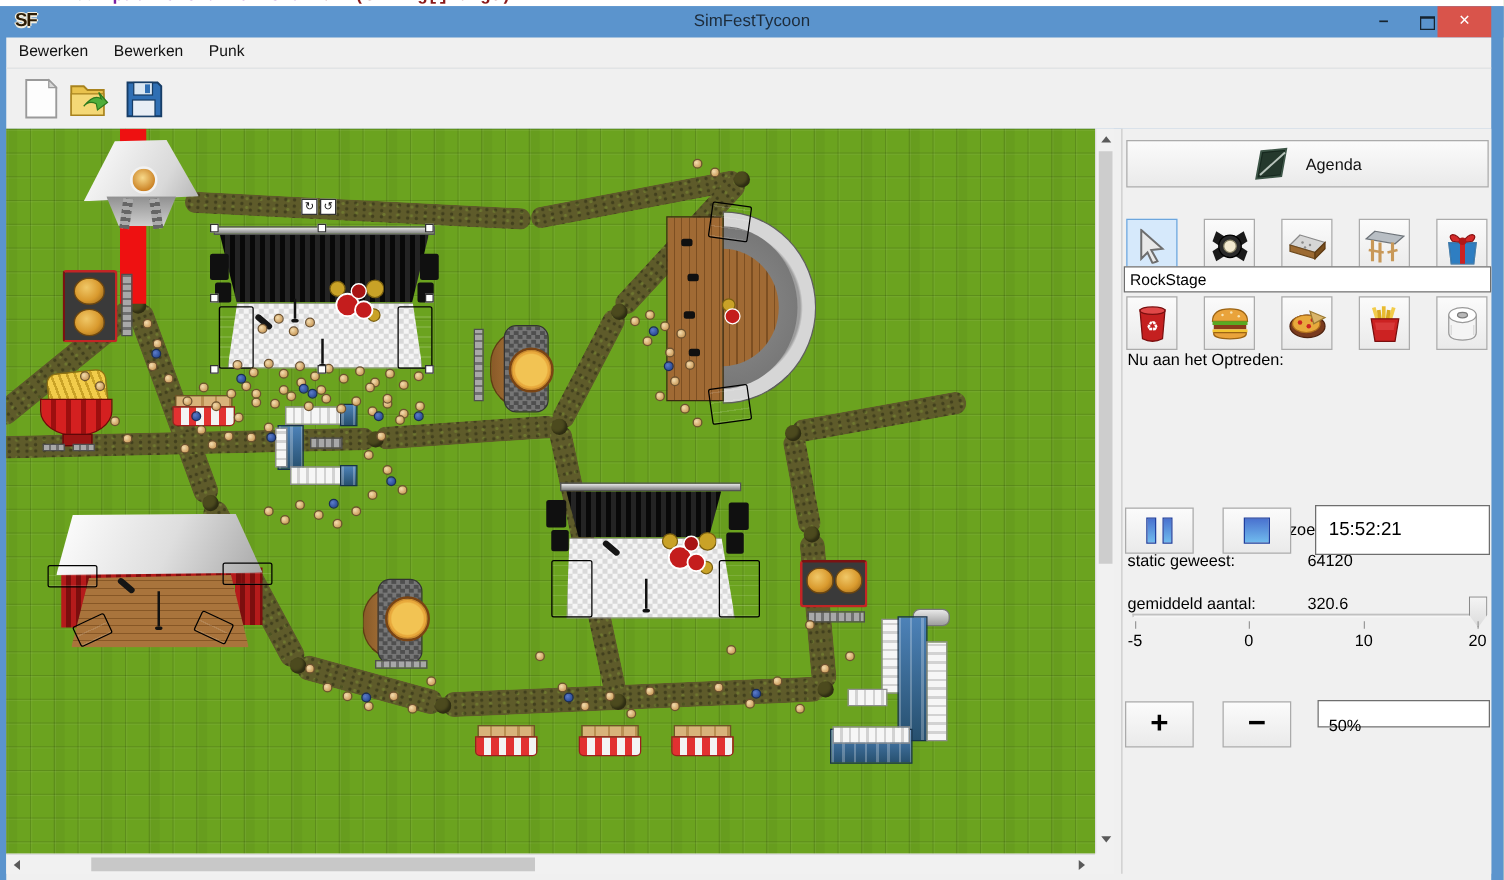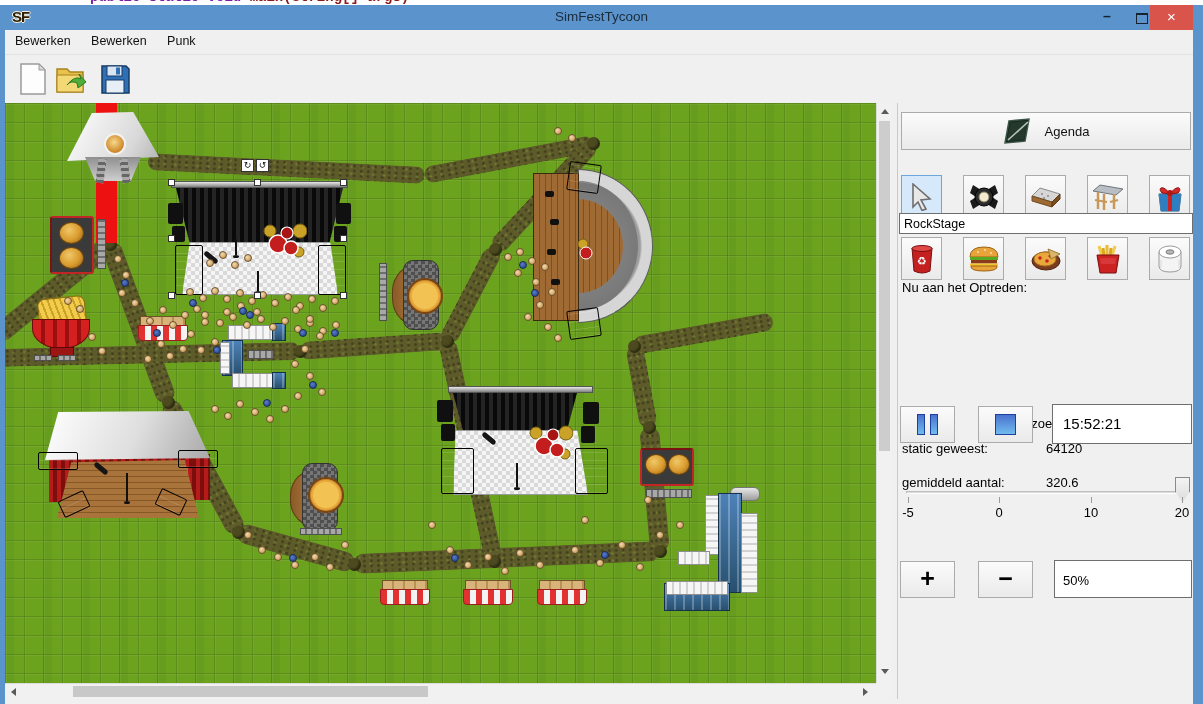--- a/index.html
+++ b/index.html
@@ -118,21 +118,21 @@
   .ctl-btn{position:absolute;width:55px;height:37px;display:flex;align-items:center;justify-content:center;gap:5px;}
   .pbar{width:8px;height:21px;background:linear-gradient(180deg,#4a72cf,#70bbee);border:1px solid #1e3f9e;box-sizing:border-box;}
   .ssq{width:21px;height:21px;background:linear-gradient(180deg,#4a72cf,#70bbee);border:1px solid #1e3f9e;box-sizing:border-box;}
   .time-box{position:absolute;left:154px;top:301px;width:140px;height:40px;font-size:15px;padding:10px 0 0 10px;}
   .slider-track{position:absolute;left:8px;top:388px;width:282px;height:3px;background:#dadada;border:1px solid #c0c0c0;border-bottom-color:#fff;box-sizing:border-box;}
   .slider-thumb{position:absolute;left:277px;top:374px;width:15px;height:25px;background:linear-gradient(180deg,#f4f4f4,#dcdcdc);
      border:1px solid #8a8a8a;box-sizing:border-box;clip-path:polygon(0 0,100% 0,100% 58%,50% 100%,0 58%);}
   .tick{position:absolute;top:394px;width:1px;height:6px;background:#9a9a9a;}
   .tick-lbl{position:absolute;top:402px;width:36px;text-align:center;font-size:13px;color:#000;}
   .zoom-btn{position:absolute;width:55px;height:37px;font-size:25px;font-weight:bold;color:#000;text-align:center;line-height:33px;}
-  .zoom-field{position:absolute;left:156px;top:457px;width:138px;height:38px;font-size:13px;padding:12px 0 0 8px;}
+  .zoom-field{position:absolute;left:156px;top:457px;width:138px;height:22px;font-size:13px;padding:12px 0 0 8px;}
 </style>
 </head>
 <body>
 
 <div class="bg-strip">
   <span class="ln">180</span>
   <span class="code"><span class="kw">public static void </span><span class="rest">main(String[] args)</span></span>
 </div>
 
 <div class="win">

